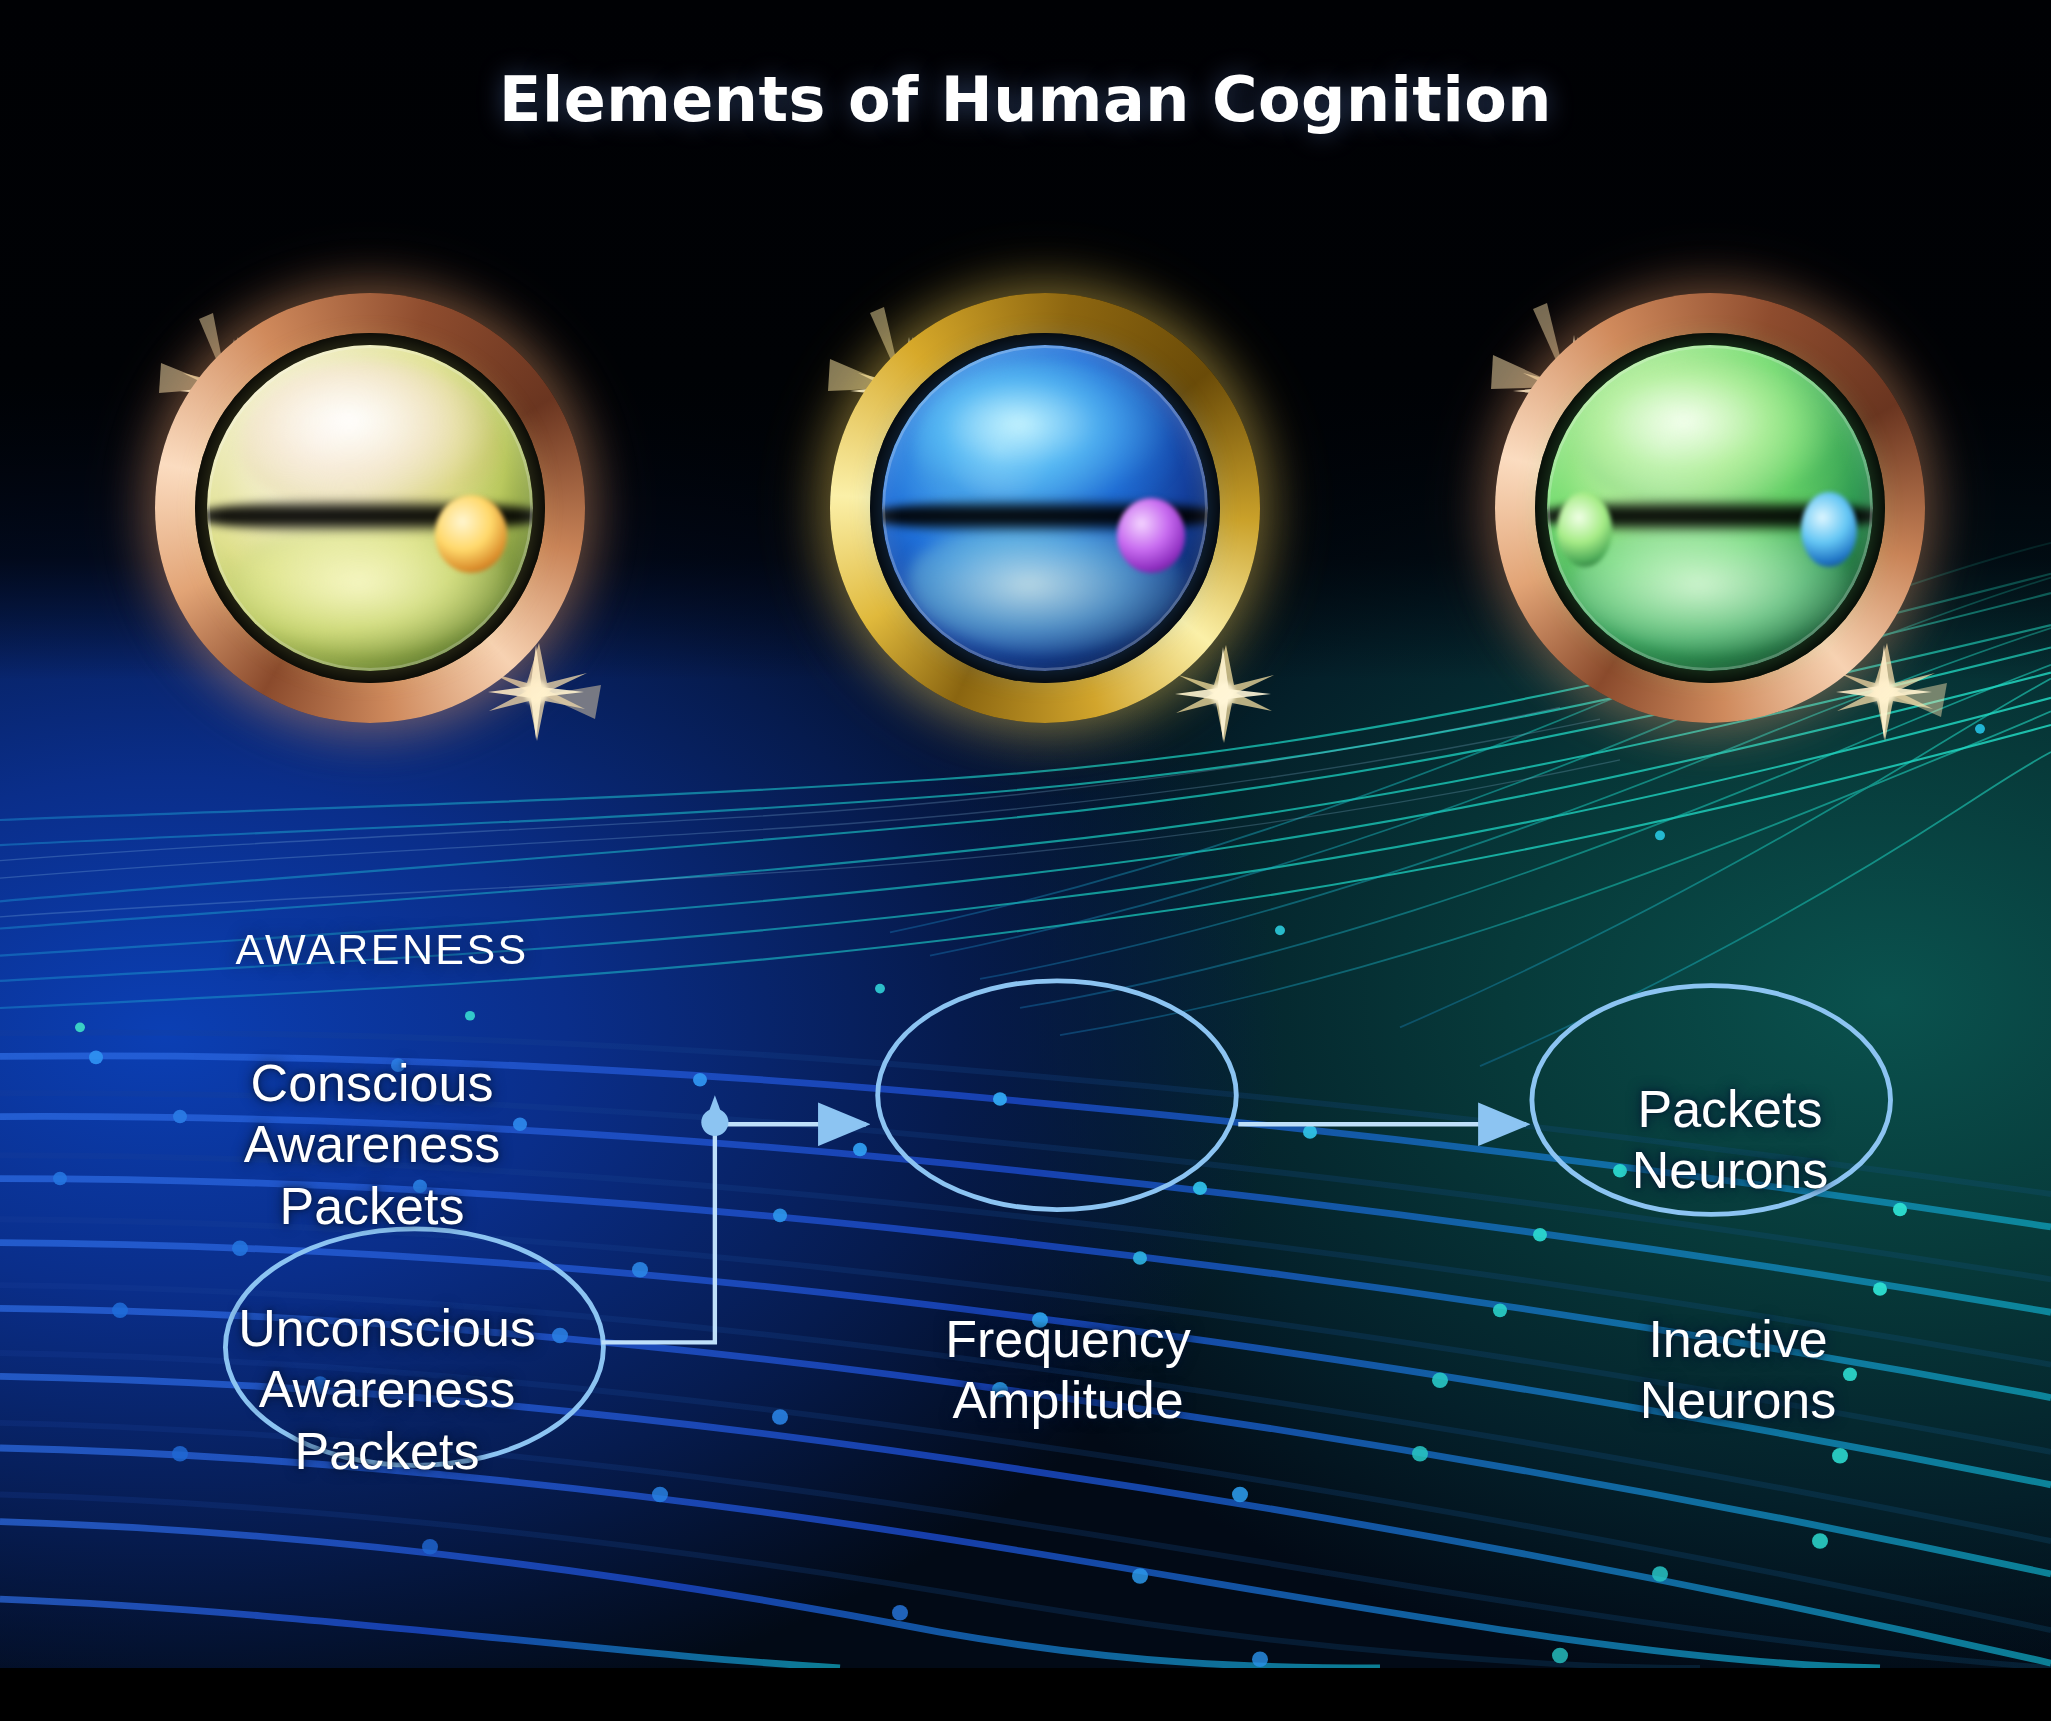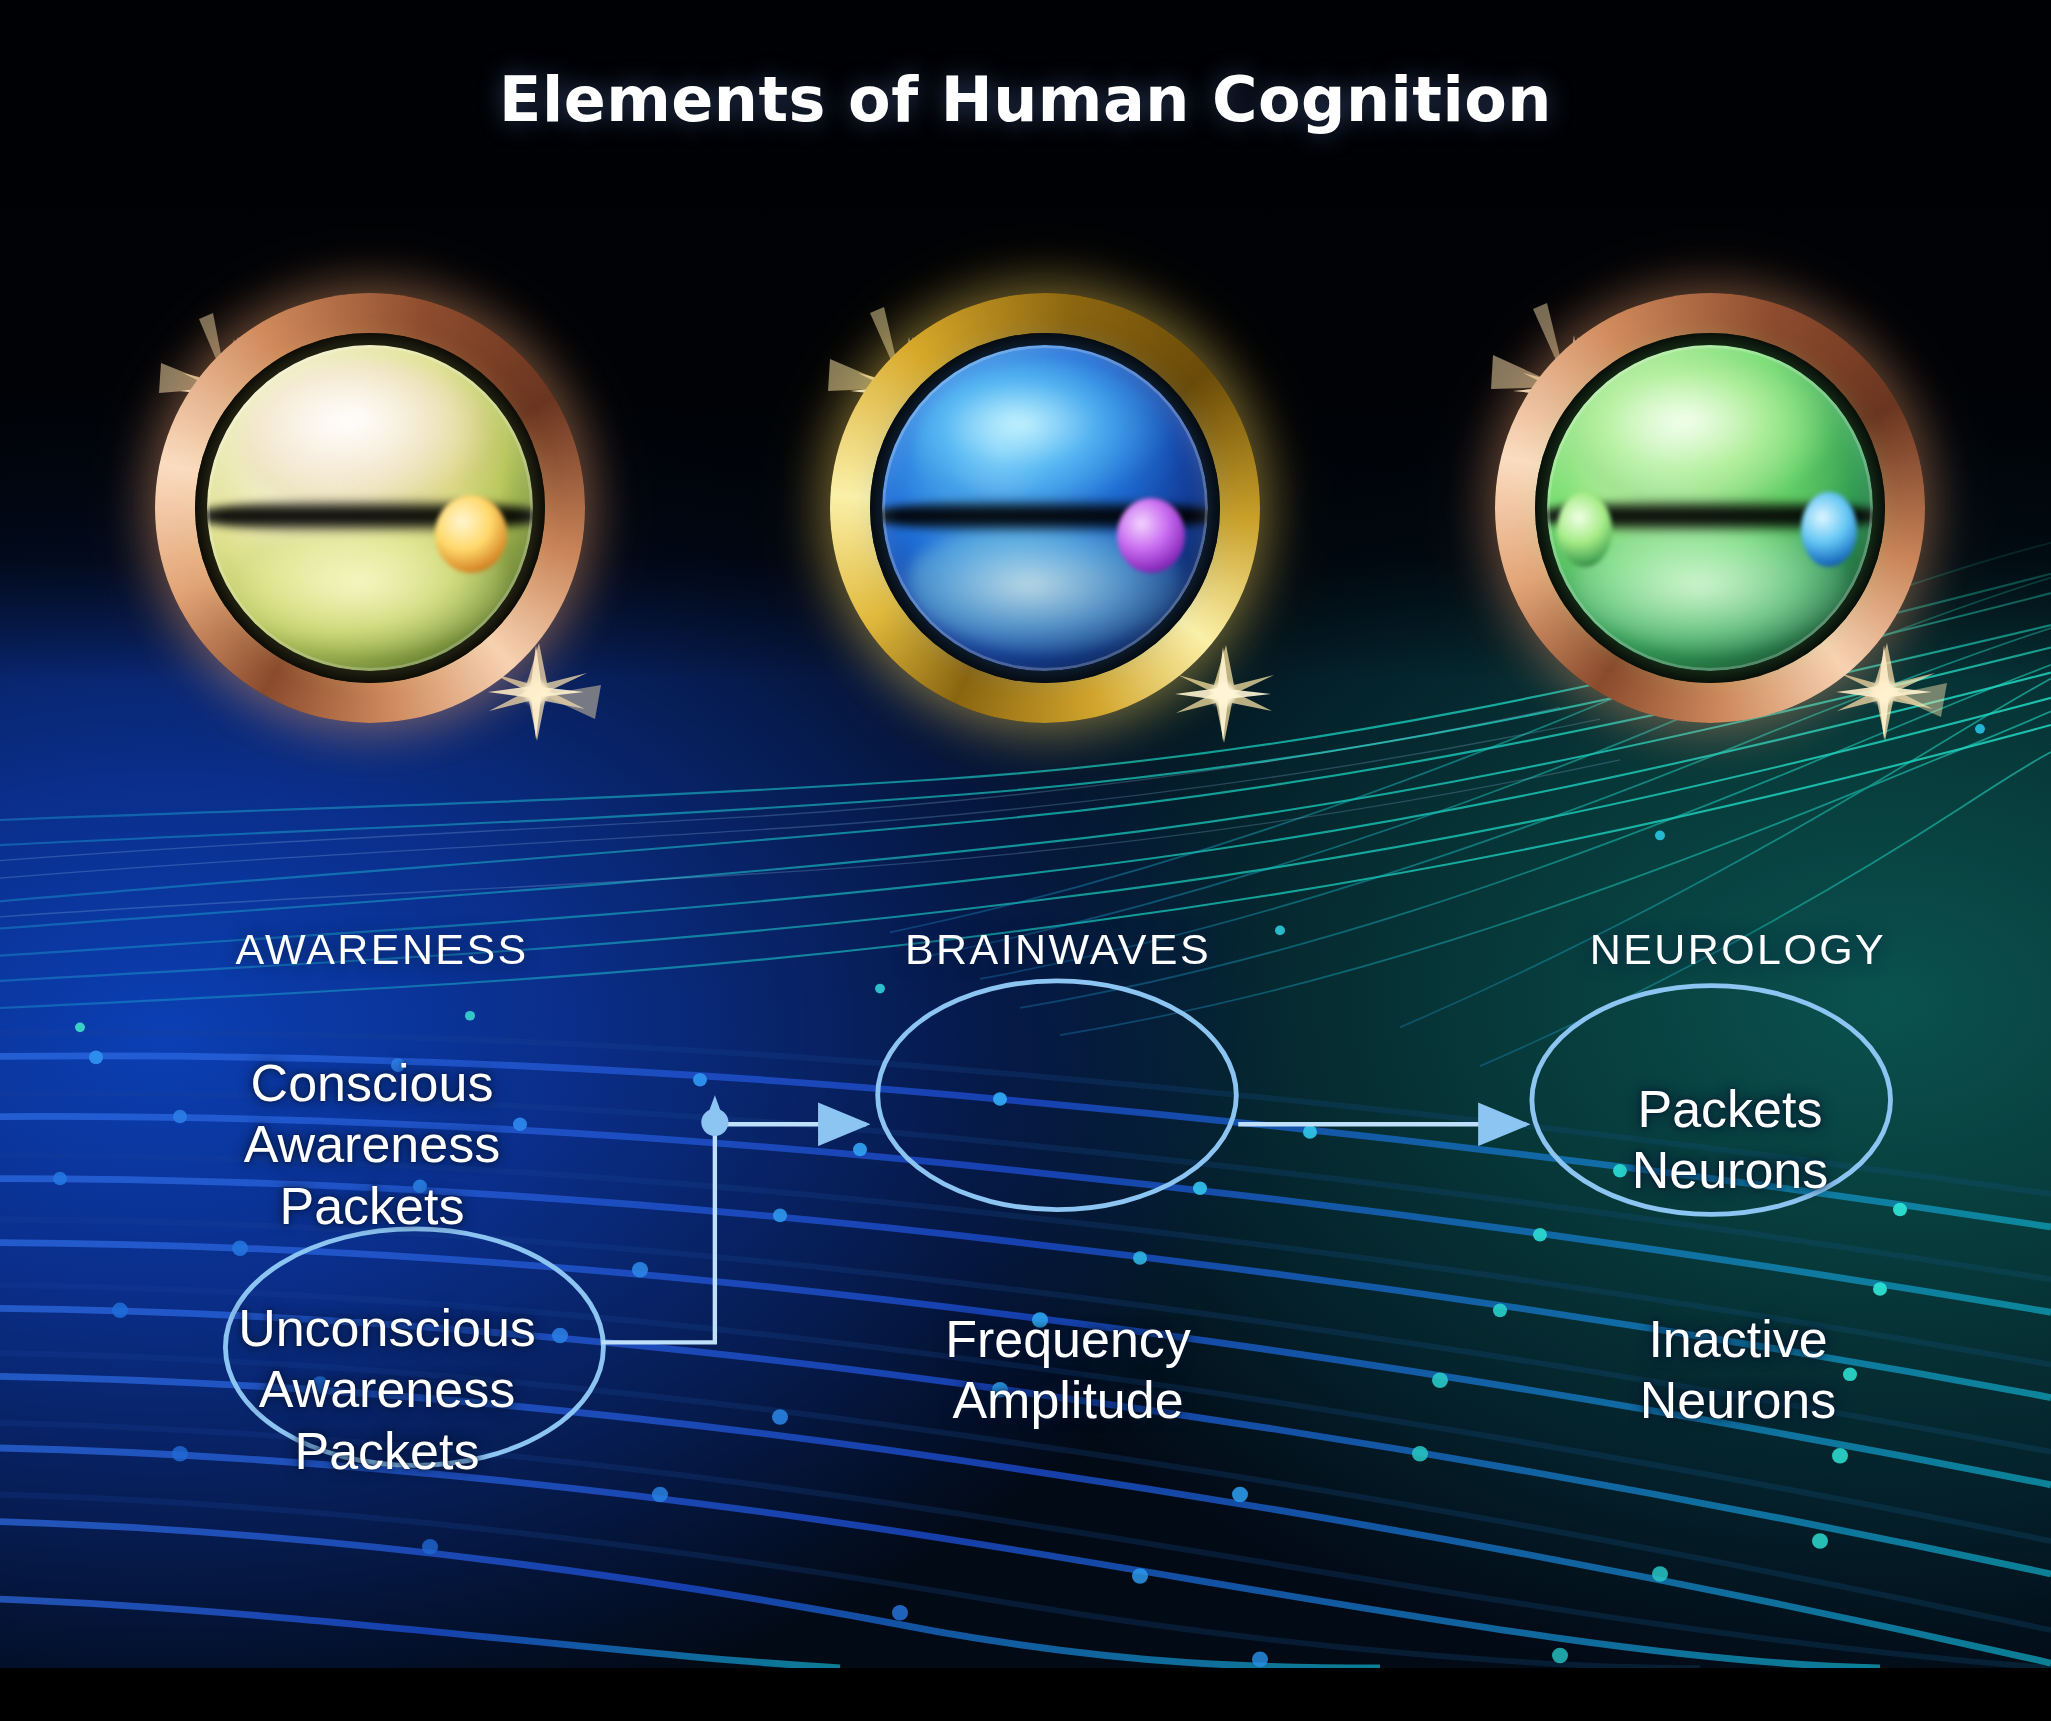--- a/index.html
+++ b/index.html
@@ -375,22 +375,20 @@
       <div class="spec-top" style="background:radial-gradient(ellipse at 40% 40%, rgba(245,255,240,.95) 0%, rgba(180,240,160,.7) 38%, rgba(60,170,90,.25) 72%, rgba(0,0,0,0) 100%);"></div>
       <div class="spec-bot" style="background:radial-gradient(ellipse at 46% 46%, rgba(225,250,225,.86) 0%, rgba(165,230,180,.6) 44%, rgba(40,130,90,.2) 80%, rgba(0,0,0,0) 100%);"></div>
       <div class="band"></div>
       <div class="satellite" style="left:3%;top:45%;width:17%;height:23%;background:radial-gradient(circle at 40% 34%, #f0ffe6 0%, #a6ec86 42%, #4caa58 74%, #14401e 100%);"></div>
       <div class="satellite" style="left:78%;top:45%;width:17%;height:23%;background:radial-gradient(circle at 38% 34%, #ddf6ff 0%, #64c6f4 42%, #1f74c4 74%, #0a2a50 100%);"></div>
       <div class="rimlight"></div>
     </div>
   </div>
 
   <div class="col-label" style="left:382px;top:925px;">AWARENESS</div>
-  <div class="col-label" style="left:1058px;top:925px;">BRAINWAVES</div>
-  <div class="col-label" style="left:1738px;top:925px;">NEUROLOGY</div>
 
   <div class="overlay">
     <svg viewBox="0 0 2051 1721" aria-hidden="true">
       <defs>
         <marker id="arrowHead" viewBox="0 0 12 10" refX="11" refY="5" markerWidth="12" markerHeight="10" orient="auto-start-reverse">
           <path d="M0,0 L12,5 L0,10 Z" fill="#8cc4f2"></path>
         </marker>
       </defs>
 
       <ellipse cx="395" cy="1390" rx="195" ry="122" fill="none" stroke="#8cc4f2" stroke-width="5"></ellipse>

